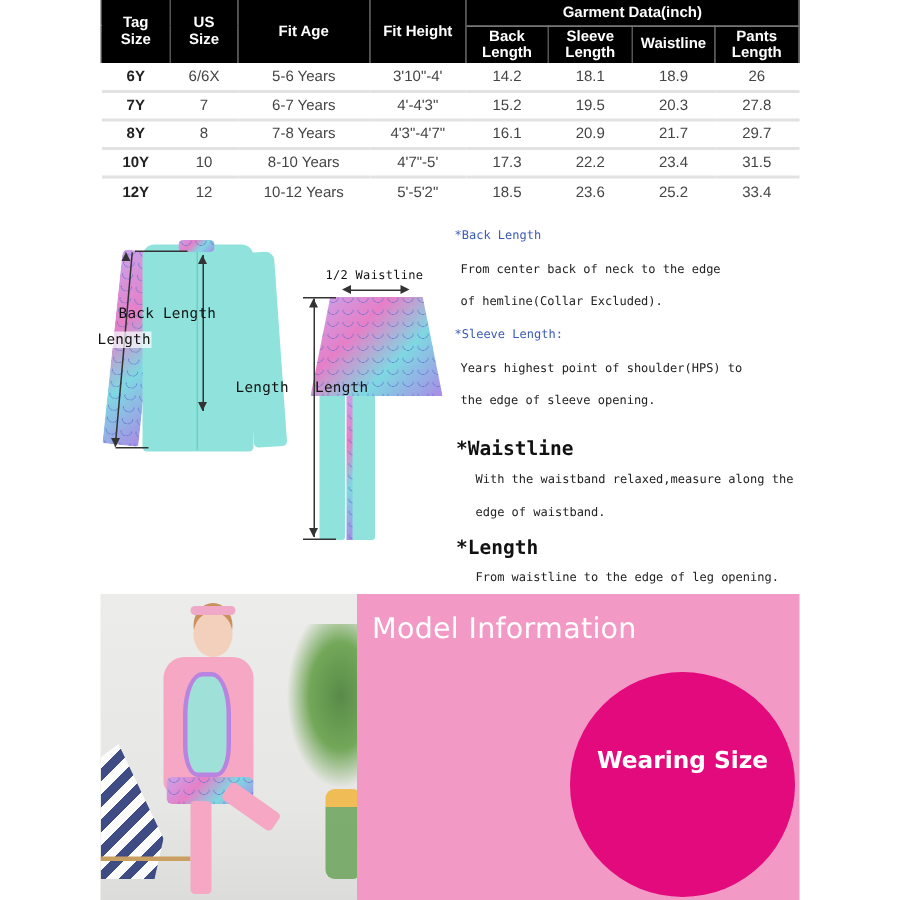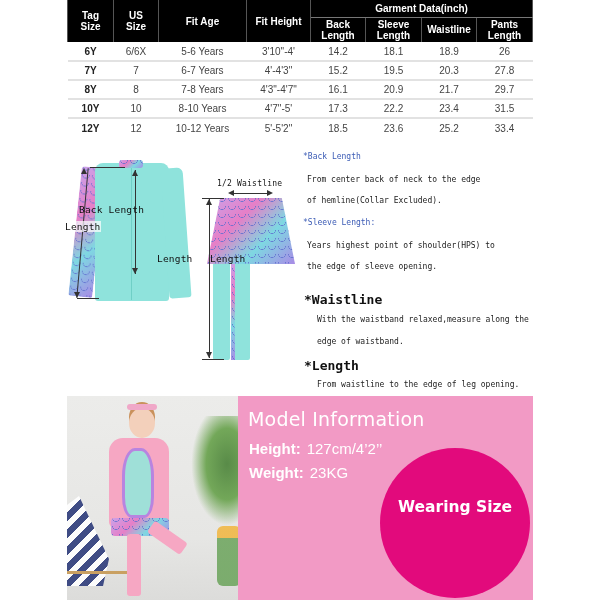--- a/index.html
+++ b/index.html
@@ -239,22 +239,16 @@
   <div style="position:absolute;left:60px;top:8px;width:30px;height:6px;background:#f0a8c8;border-radius:3px;"></div>
   <div style="position:absolute;left:42px;top:42px;width:60px;height:90px;background:#f6a7c3;border-radius:14px 14px 6px 6px;"></div>
   <div style="position:absolute;left:55px;top:52px;width:32px;height:70px;background:#9fe0d8;border:3px solid #b884e0;border-radius:40% 40% 30% 30%;"></div>
   <div class="scale" style="position:absolute;left:44px;top:122px;width:58px;height:18px;border-radius:4px;"></div>
   <div style="position:absolute;left:60px;top:138px;width:14px;height:62px;background:#f6a7c3;border-radius:3px;"></div>
   <div style="position:absolute;left:80px;top:136px;width:14px;height:40px;background:#f6a7c3;border-radius:3px;transform:rotate(-55deg);transform-origin:top left;"></div>
 </div>
 
 <div class="model-panel">
   <div class="model-title">Model Information</div>
-  <div class="model-row" style="top:44px;">
-    <span class="k">Height:</span><span>127cm/4’2’’</span>
-  </div>
-  <div class="model-row" style="top:68px;">
-    <span class="k">Weight:</span><span>23KG</span>
-  </div>
   <div class="circle">
     <div class="ws">Wearing Size</div>
   </div>
 </div>
 
 </body></html>

